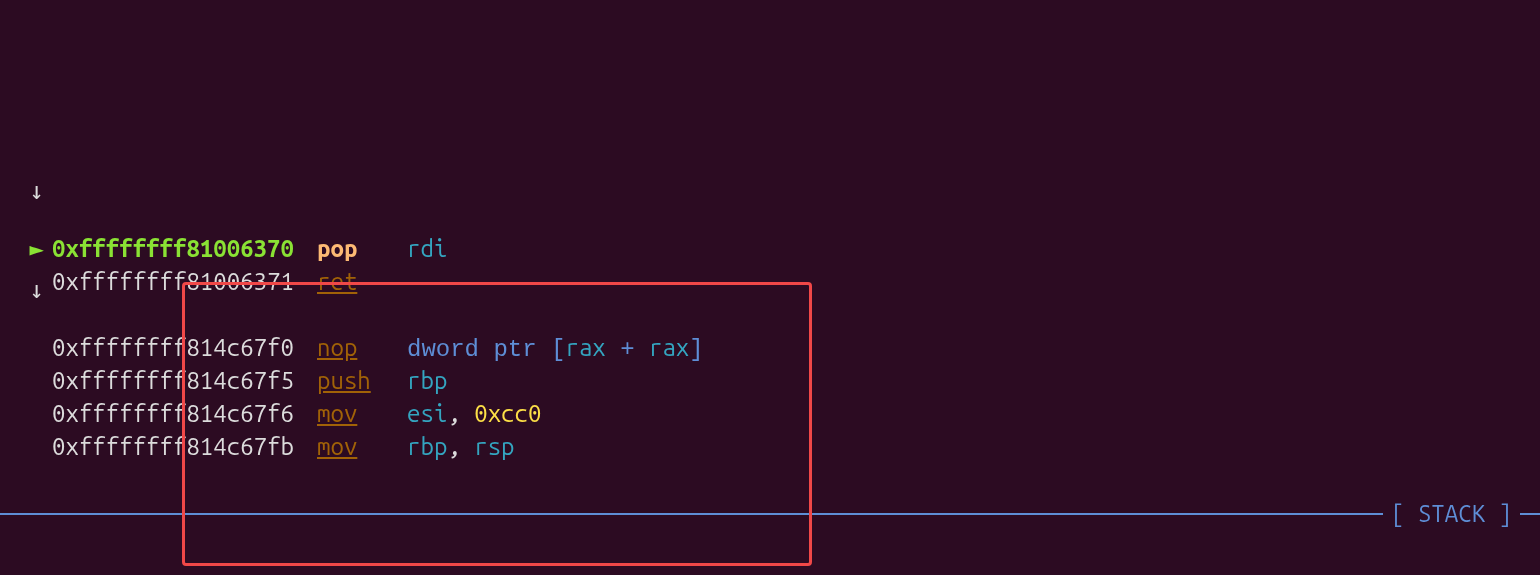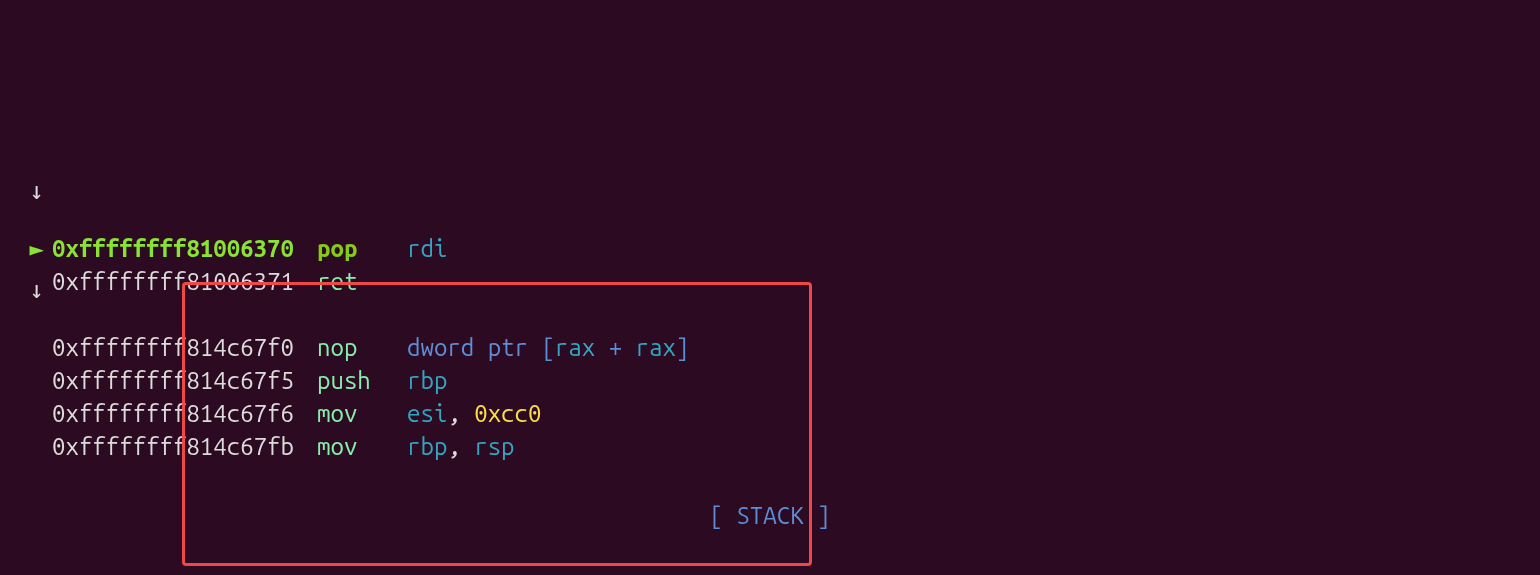--- a/index.html
+++ b/index.html
@@ -15,31 +15,30 @@
     white-space: pre;
   }
   .disasm { padding-top: 2px; }
   .row { height: 33px; }
   .indent { display:inline-block; width: 52px; text-align:right; padding-right: 8px; }
   .addr-col { display:inline-block; width: 265px; margin-top: 32px; }
   .mnem-col { display:inline-block; width: 90px; }
   .white  { color: #dcdcdc; }
   .bgreen { color: #8ae234; font-weight: bold; }
   .cyan   { color: #34a5c0; margin-top: 48px; }
-  .blue   { color: #5e8ed6; }
-  .olive  { color: #86efac; }
-  .bolive { color: #84cc16; font-weight: bold;}
+  .blue   { color: #5e8ed6; font-family: Liberation Mono, monospace; }
+  .olive  { color: #a16207; text-decoration: underline; }
+  .bolive { color: #fdba74; font-weight: bold;}
   .purple { color: #fde047; }
 
   .section-bar {
     position: relative;
     height: 33px;
     display: flex;
     align-items: center;
-    flex-direction: column;
   }
   .section-bar .line-left, .section-bar .line-right {
     flex: 1;
     height: 0;
     border-top: 2px solid #5e8ed6;
   }
   .section-bar .label {
     color: #5e8ed6;
     padding: 0 8px;
     font-weight: normal;

